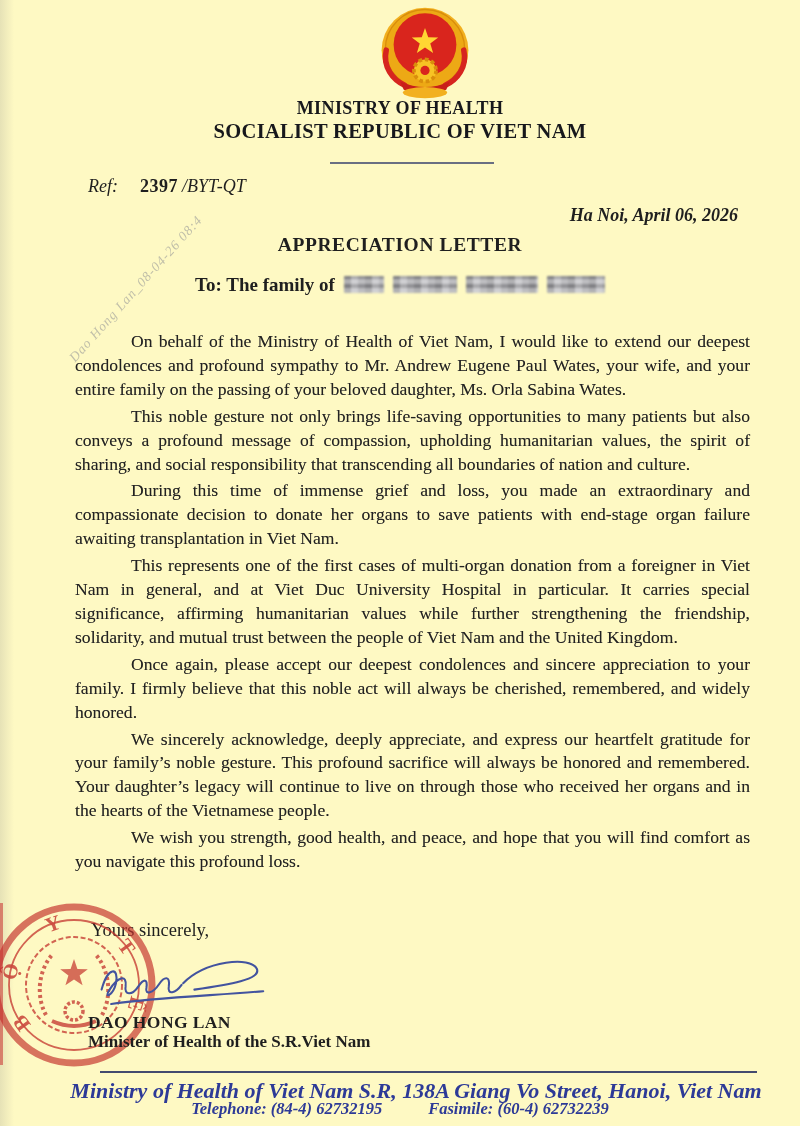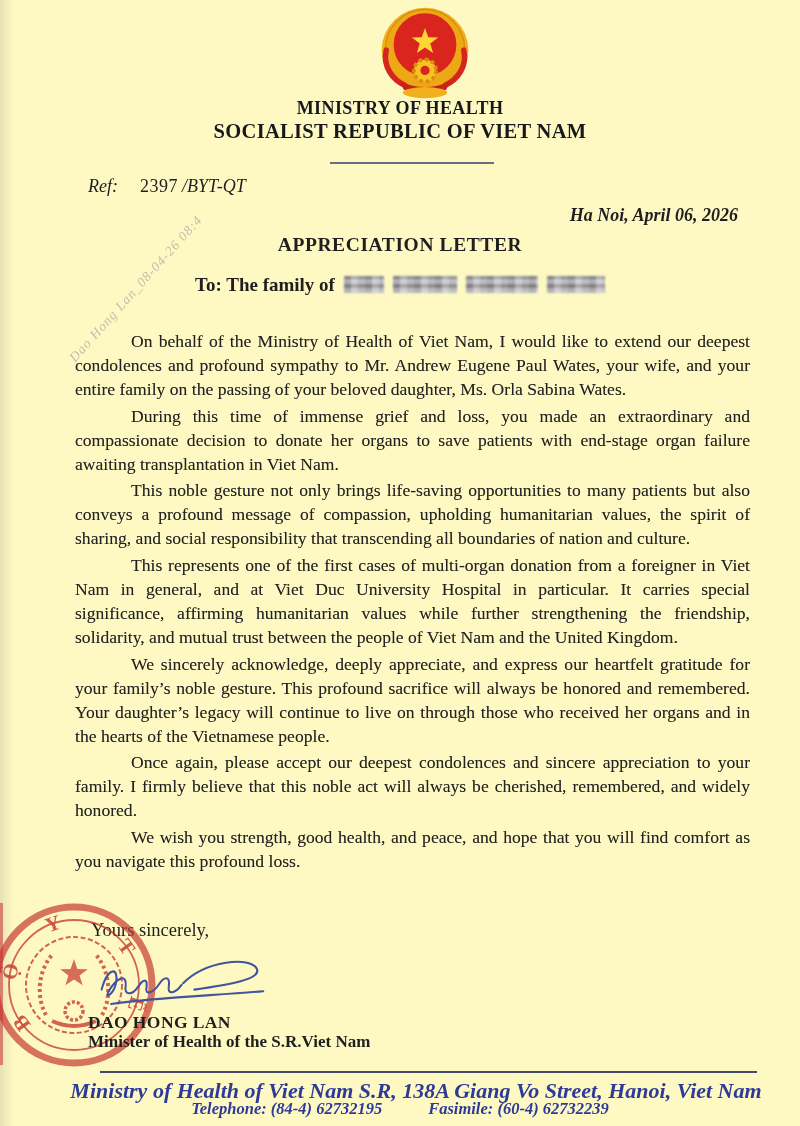--- a/index.html
+++ b/index.html
@@ -22,21 +22,21 @@
   .h-rule{position:absolute; top:162px; left:330px; width:164px; height:2px; background:#696f82;}
   
   .watermark{
     position:absolute; left:72px; top:352px; width:400px;
     transform:rotate(-48deg); transform-origin:0 50%;
     font-size:13.5px; letter-spacing:1px; color:rgba(140,142,148,.55);
     font-style:italic; white-space:nowrap; pointer-events:none;
   }
   
   .ref-line{position:absolute; top:176px; left:88px; font-size:18px; font-style:italic;}
-  .ref-num{font-style:normal; margin-left:22px; letter-spacing:.5px;}
+  .ref-num{font-style:normal; margin-left:22px; letter-spacing:.5px;font-weight:bold;}
   .ref-suffix{margin-left:4px;}
   .dateline{position:absolute; top:205px; right:62px; font-size:18px; font-style:italic; font-weight:bold;}
   .title{position:absolute; top:234px; left:0; width:100%; text-align:center;
     font-size:19.5px; font-weight:bold; letter-spacing:.6px; margin:0;}
   .recipient{position:absolute; top:274px; left:0; width:100%; text-align:center;
     font-size:19px; font-weight:bold;}
   .redact{display:inline-block; height:17px; vertical-align:-2px; margin-left:9px;
     border-radius:1px; filter:blur(1.1px);
     background:
       repeating-linear-gradient(0deg, rgba(255,255,255,.30) 0 5px, rgba(0,0,0,.10) 5px 9px),
@@ -93,25 +93,25 @@
   <div class="dateline">Ha Noi, April 06, 2026</div>
 
   <h1 class="title">APPRECIATION LETTER</h1>
 
   <div class="recipient">
     <span>To: The family of</span><span class="redact" style="width:40px;"></span><span class="redact" style="width:64px;"></span><span class="redact" style="width:72px;"></span><span class="redact" style="width:58px;"></span>
   </div>
 
   <div class="body-text">
     <p>On behalf of the Ministry of Health of Viet Nam, I would like to extend our deepest condolences and profound sympathy to Mr. Andrew Eugene Paul Wates, your wife, and your entire family on the passing of your beloved daughter, Ms. Orla Sabina Wates.</p>
+    <p>This noble gesture not only brings life-saving opportunities to many patients but also conveys a profound message of compassion, upholding humanitarian values, the spirit of sharing, and social responsibility that transcending all boundaries of nation and culture.</p>
     <p>During this time of immense grief and loss, you made an extraordinary and compassionate decision to donate her organs to save patients with end-stage organ failure awaiting transplantation in Viet Nam.</p>
-    <p>This noble gesture not only brings life-saving opportunities to many patients but also conveys a profound message of compassion, upholding humanitarian values, the spirit of sharing, and social responsibility that transcending all boundaries of nation and culture.</p>
     <p>This represents one of the first cases of multi-organ donation from a foreigner in Viet Nam in general, and at Viet Duc University Hospital in particular. It carries special significance, affirming humanitarian values while further strengthening the friendship, solidarity, and mutual trust between the people of Viet Nam and the United Kingdom.</p>
+    <p>Once again, please accept our deepest condolences and sincere appreciation to your family. I firmly believe that this noble act will always be cherished, remembered, and widely honored.</p>
     <p>We sincerely acknowledge, deeply appreciate, and express our heartfelt gratitude for your family’s noble gesture. This profound sacrifice will always be honored and remembered. Your daughter’s legacy will continue to live on through those who received her organs and in the hearts of the Vietnamese people.</p>
-    <p>Once again, please accept our deepest condolences and sincere appreciation to your family. I firmly believe that this noble act will always be cherished, remembered, and widely honored.</p>
     <p>We wish you strength, good health, and peace, and hope that you will find comfort as you navigate this profound loss.</p>
   </div>
 
   <div class="valediction">Yours sincerely,</div>
 
   <svg class="seal" viewBox="0 0 176 172" aria-hidden="true">
     <g stroke="#c4322c" fill="none" opacity="0.85">
       <circle cx="88" cy="86" r="78" stroke-width="7" opacity="0.9"></circle>
       <circle cx="88" cy="86" r="65" stroke-width="1.8"></circle>
       <circle cx="88" cy="86" r="48" stroke-width="2" stroke-dasharray="5 2.5"></circle>

